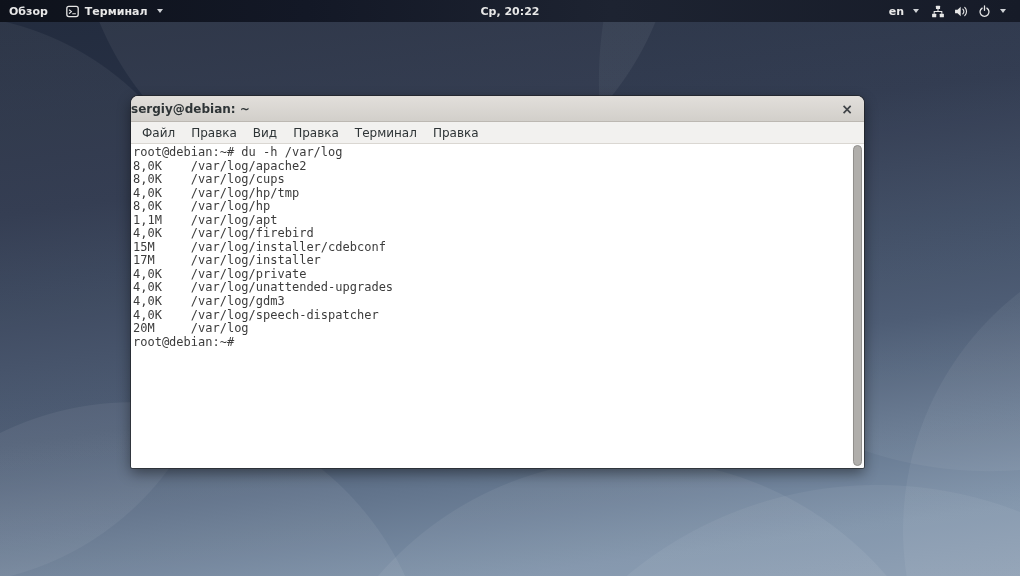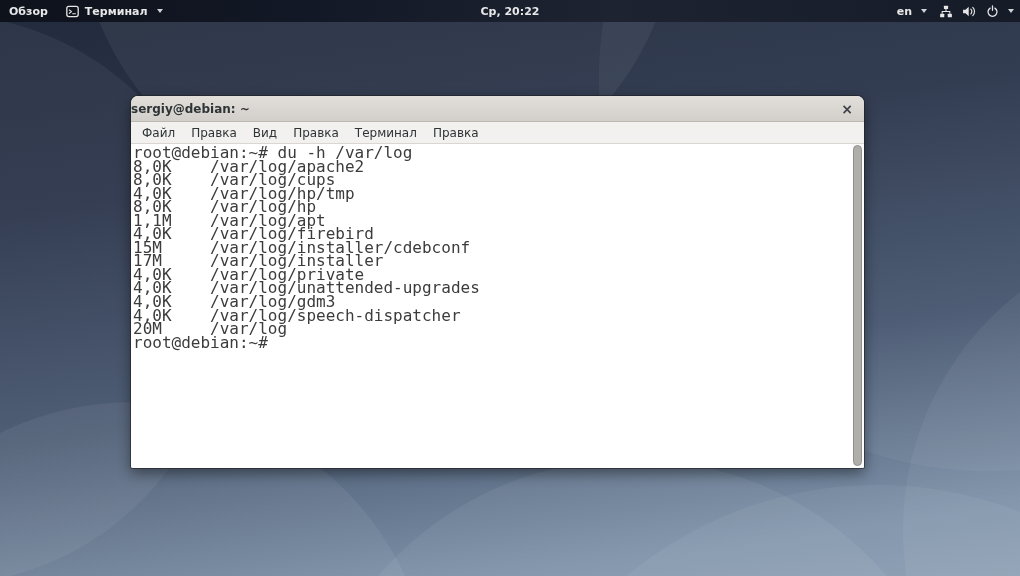--- a/index.html
+++ b/index.html
@@ -29,21 +29,21 @@
     background: linear-gradient(90deg, #0e121b 0%, #131826 30%, #1d2331 60%, #161b28 100%);
     color: #e8e8e8; display: flex; align-items: center;
     font-size: 11px; font-weight: 600; z-index: 5;
   }
   .topbar .hotspot { display: flex; align-items: center; height: 22px; padding: 0 9px; cursor: default; }
   .topbar .appmenu { gap: 6px; }
   .clock {
     position: absolute; left: 50%; transform: translateX(-50%);
     height: 22px; display: flex; align-items: center; padding: 0 10px;
   }
-  .status-area { margin-left: auto; display: flex; align-items: center; height: 22px; }
+  .status-area { margin-left: auto; display: flex; align-items: center; height: 22px; padding-right: 8px; }
   .status-area .hotspot { padding: 0 6px; gap: 5px; }
   .caret {
     width: 0; height: 0; margin-left: 4px;
     border-left: 3.5px solid transparent; border-right: 3.5px solid transparent;
     border-top: 4px solid #cfd2d6;
   }
   .sys-icons { display: flex; align-items: center; gap: 9px; padding: 0 4px; }
 
   
   .window {
@@ -72,21 +72,21 @@
   }
   .menubar .menu-item { padding: 16px 8px; height: 21px; display: flex; align-items: center; }
 
   .term-content {
     position: absolute; top: 48px; left: 0; right: 0; bottom: 0;
     background: #ffffff; overflow: hidden; border-radius: 0 0 2px 2px;
   }
   .term-content pre {
     margin: 0; padding: 2px 14px 0 2px;
     font-family: "DejaVu Sans Mono", monospace;
-    font-size: 16px; line-height: 13.55px;
+    font-size: 12px; line-height: 13.55px;
     color: #3c3c3c; white-space: pre; tab-size: 8; -moz-tab-size: 8;
   }
   .scrollbar-track {
     position: absolute; top: 0; bottom: 0; right: 0; width: 12px;
     background: #fcfcfc;
   }
   .scrollbar-thumb {
     position: absolute; top: 1px; bottom: 2px; right: 2px; width: 7px;
     background: #b0aeab; border: 1px solid #918f8c; border-radius: 5px;
   }

